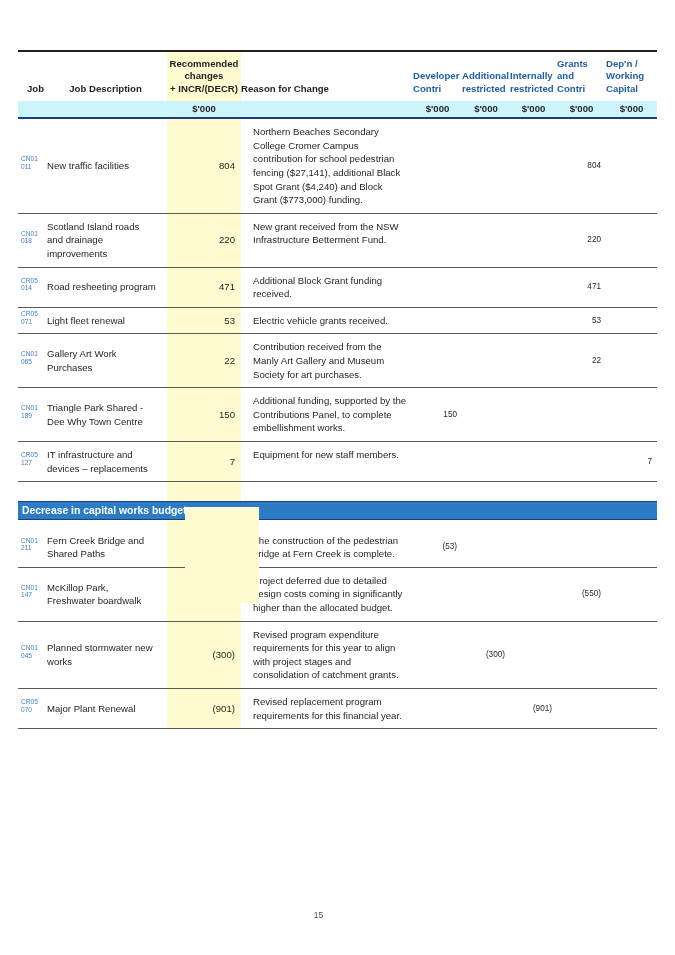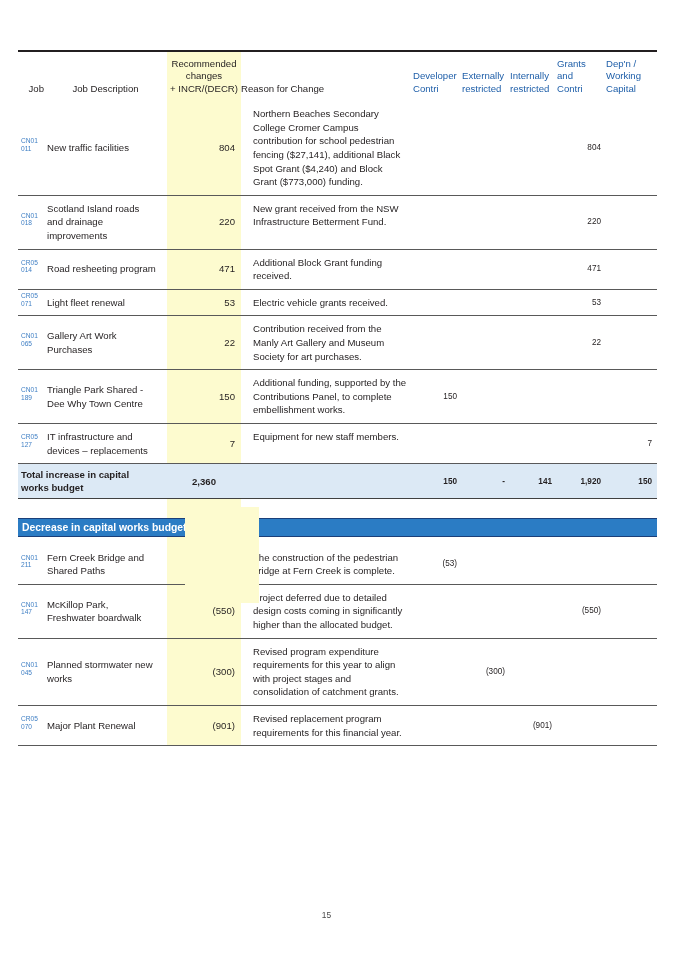--- a/index.html
+++ b/index.html
@@ -52,21 +52,21 @@
   col.c-num5   { width: 51px; }
 
   
   .top-rule td {
     border-top: 2px solid #231f20;
     height: 6px;
     font-size: 0;
     line-height: 0;
   }
   tr.head td {
-    font-weight: normal;
+    font-weight: bold;
     font-size: 9.6px;
     line-height: 12.4px;
     padding-bottom: 6px;
     vertical-align: bottom;
   }
   td.h-job { text-align: right; padding-left: 4px; }
   td.h-desc { text-align: center; }
   td.h-rec {
     text-align: center;
     background: #fdfbcf;
@@ -183,21 +183,21 @@
     line-height: 17px;
     height: 17px;
     padding-left: 4px;
     border-top: 1.5px solid #1b3f79;
     border-bottom: 1.5px solid #1b3f79;
     vertical-align: middle;
   }
 
   .footer {
     position: absolute;
-    left: 8px;
+    left: 0;
     top: 910px;
     width: 637px;
     text-align: center;
     font-size: 8.4px;
     color: #4a4a4a;
   }
 </style>
 </head>
 <body>
 
@@ -240,39 +240,50 @@
           <div>Recommended</div>
           <div>changes</div>
           <div>+ INCR/(DECR)</div>
         </td>
         <td class="h-reason">Reason for Change</td>
         <td class="h-num">
           <div>Developer</div>
           <div>Contri</div>
         </td>
         <td class="h-num">
-          <div>Externally</div>
+          <div>Additional</div>
           <div>restricted</div>
         </td>
         <td class="h-num">
           <div>Internally</div>
           <div>restricted</div>
         </td>
         <td class="h-num">
           <div>Grants</div>
           <div>and</div>
           <div>Contri</div>
         </td>
         <td class="h-num">
           <div>Dep'n /</div>
           <div>Working</div>
           <div>Capital</div>
         </td>
       </tr>
 
+      <tr class="band">
+        <td class="band-blank">&nbsp;</td>
+        <td class="band-blank">&nbsp;</td>
+        <td class="band-yellow">$'000</td>
+        <td class="band-blank">&nbsp;</td>
+        <td>$'000</td>
+        <td>$'000</td>
+        <td>$'000</td>
+        <td>$'000</td>
+        <td>$'000</td>
+      </tr>
 
       <tr class="data">
         <td class="job">
           <span>CN01</span>
           <span>011</span>
         </td>
         <td class="desc">New traffic facilities</td>
         <td class="rec">804</td>
         <td class="reason">Northern Beaches Secondary College Cromer Campus contribution for school pedestrian fencing ($27,141), additional Black Spot Grant ($4,240) and Block Grant ($773,000) funding.</td>
         <td class="num"></td>
@@ -365,33 +376,20 @@
         <td class="desc">IT infrastructure and devices – replacements</td>
         <td class="rec">7</td>
         <td class="reason">Equipment for new staff members.</td>
         <td class="num"></td>
         <td class="num"></td>
         <td class="num"></td>
         <td class="num"></td>
         <td class="num">7</td>
       </tr>
 
-      <tr class="total">
-        <td class="t-label" colspan="2">
-          <div>Total increase in capital</div>
-          <div>works budget</div>
-        </td>
-        <td class="t-rec">2,360</td>
-        <td></td>
-        <td class="t-num">150</td>
-        <td class="t-num">-</td>
-        <td class="t-num">141</td>
-        <td class="t-num">1,920</td>
-        <td class="t-num">150</td>
-      </tr>
 
       <tr class="gap">
         <td></td>
         <td></td>
         <td style="background:#fdfbcf;"></td>
         <td></td>
         <td></td>
         <td></td>
         <td></td>
         <td></td>

